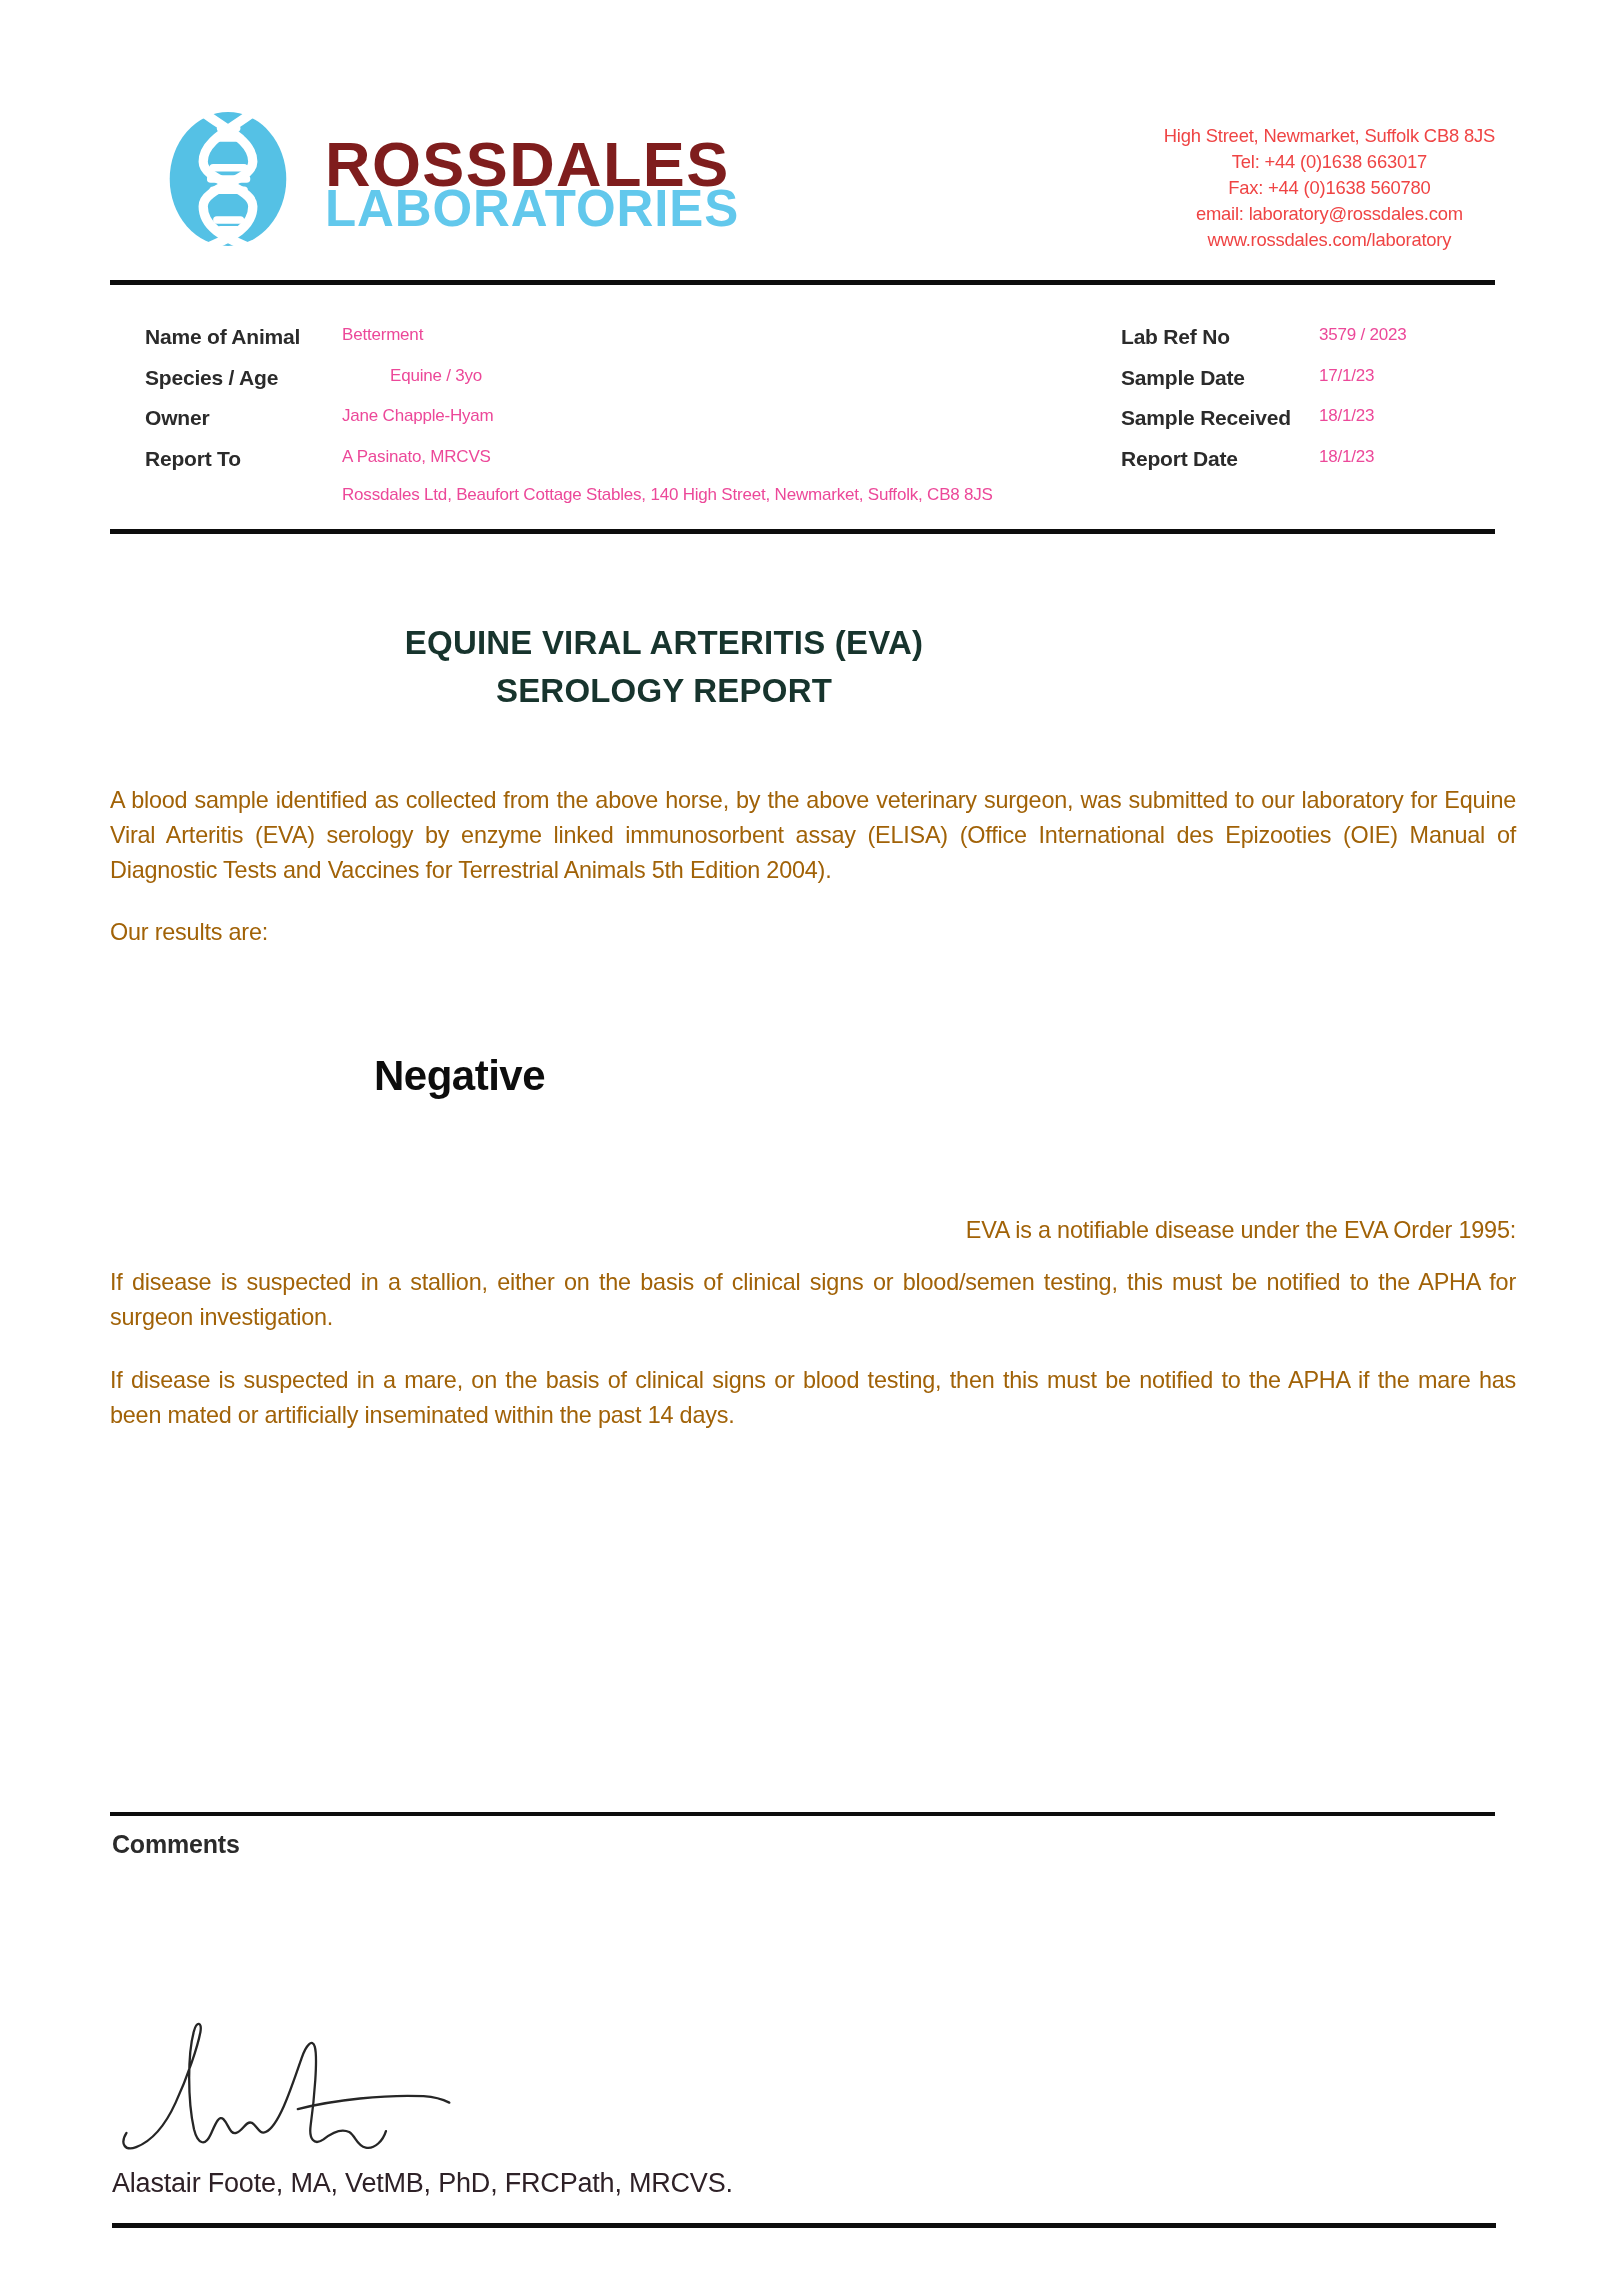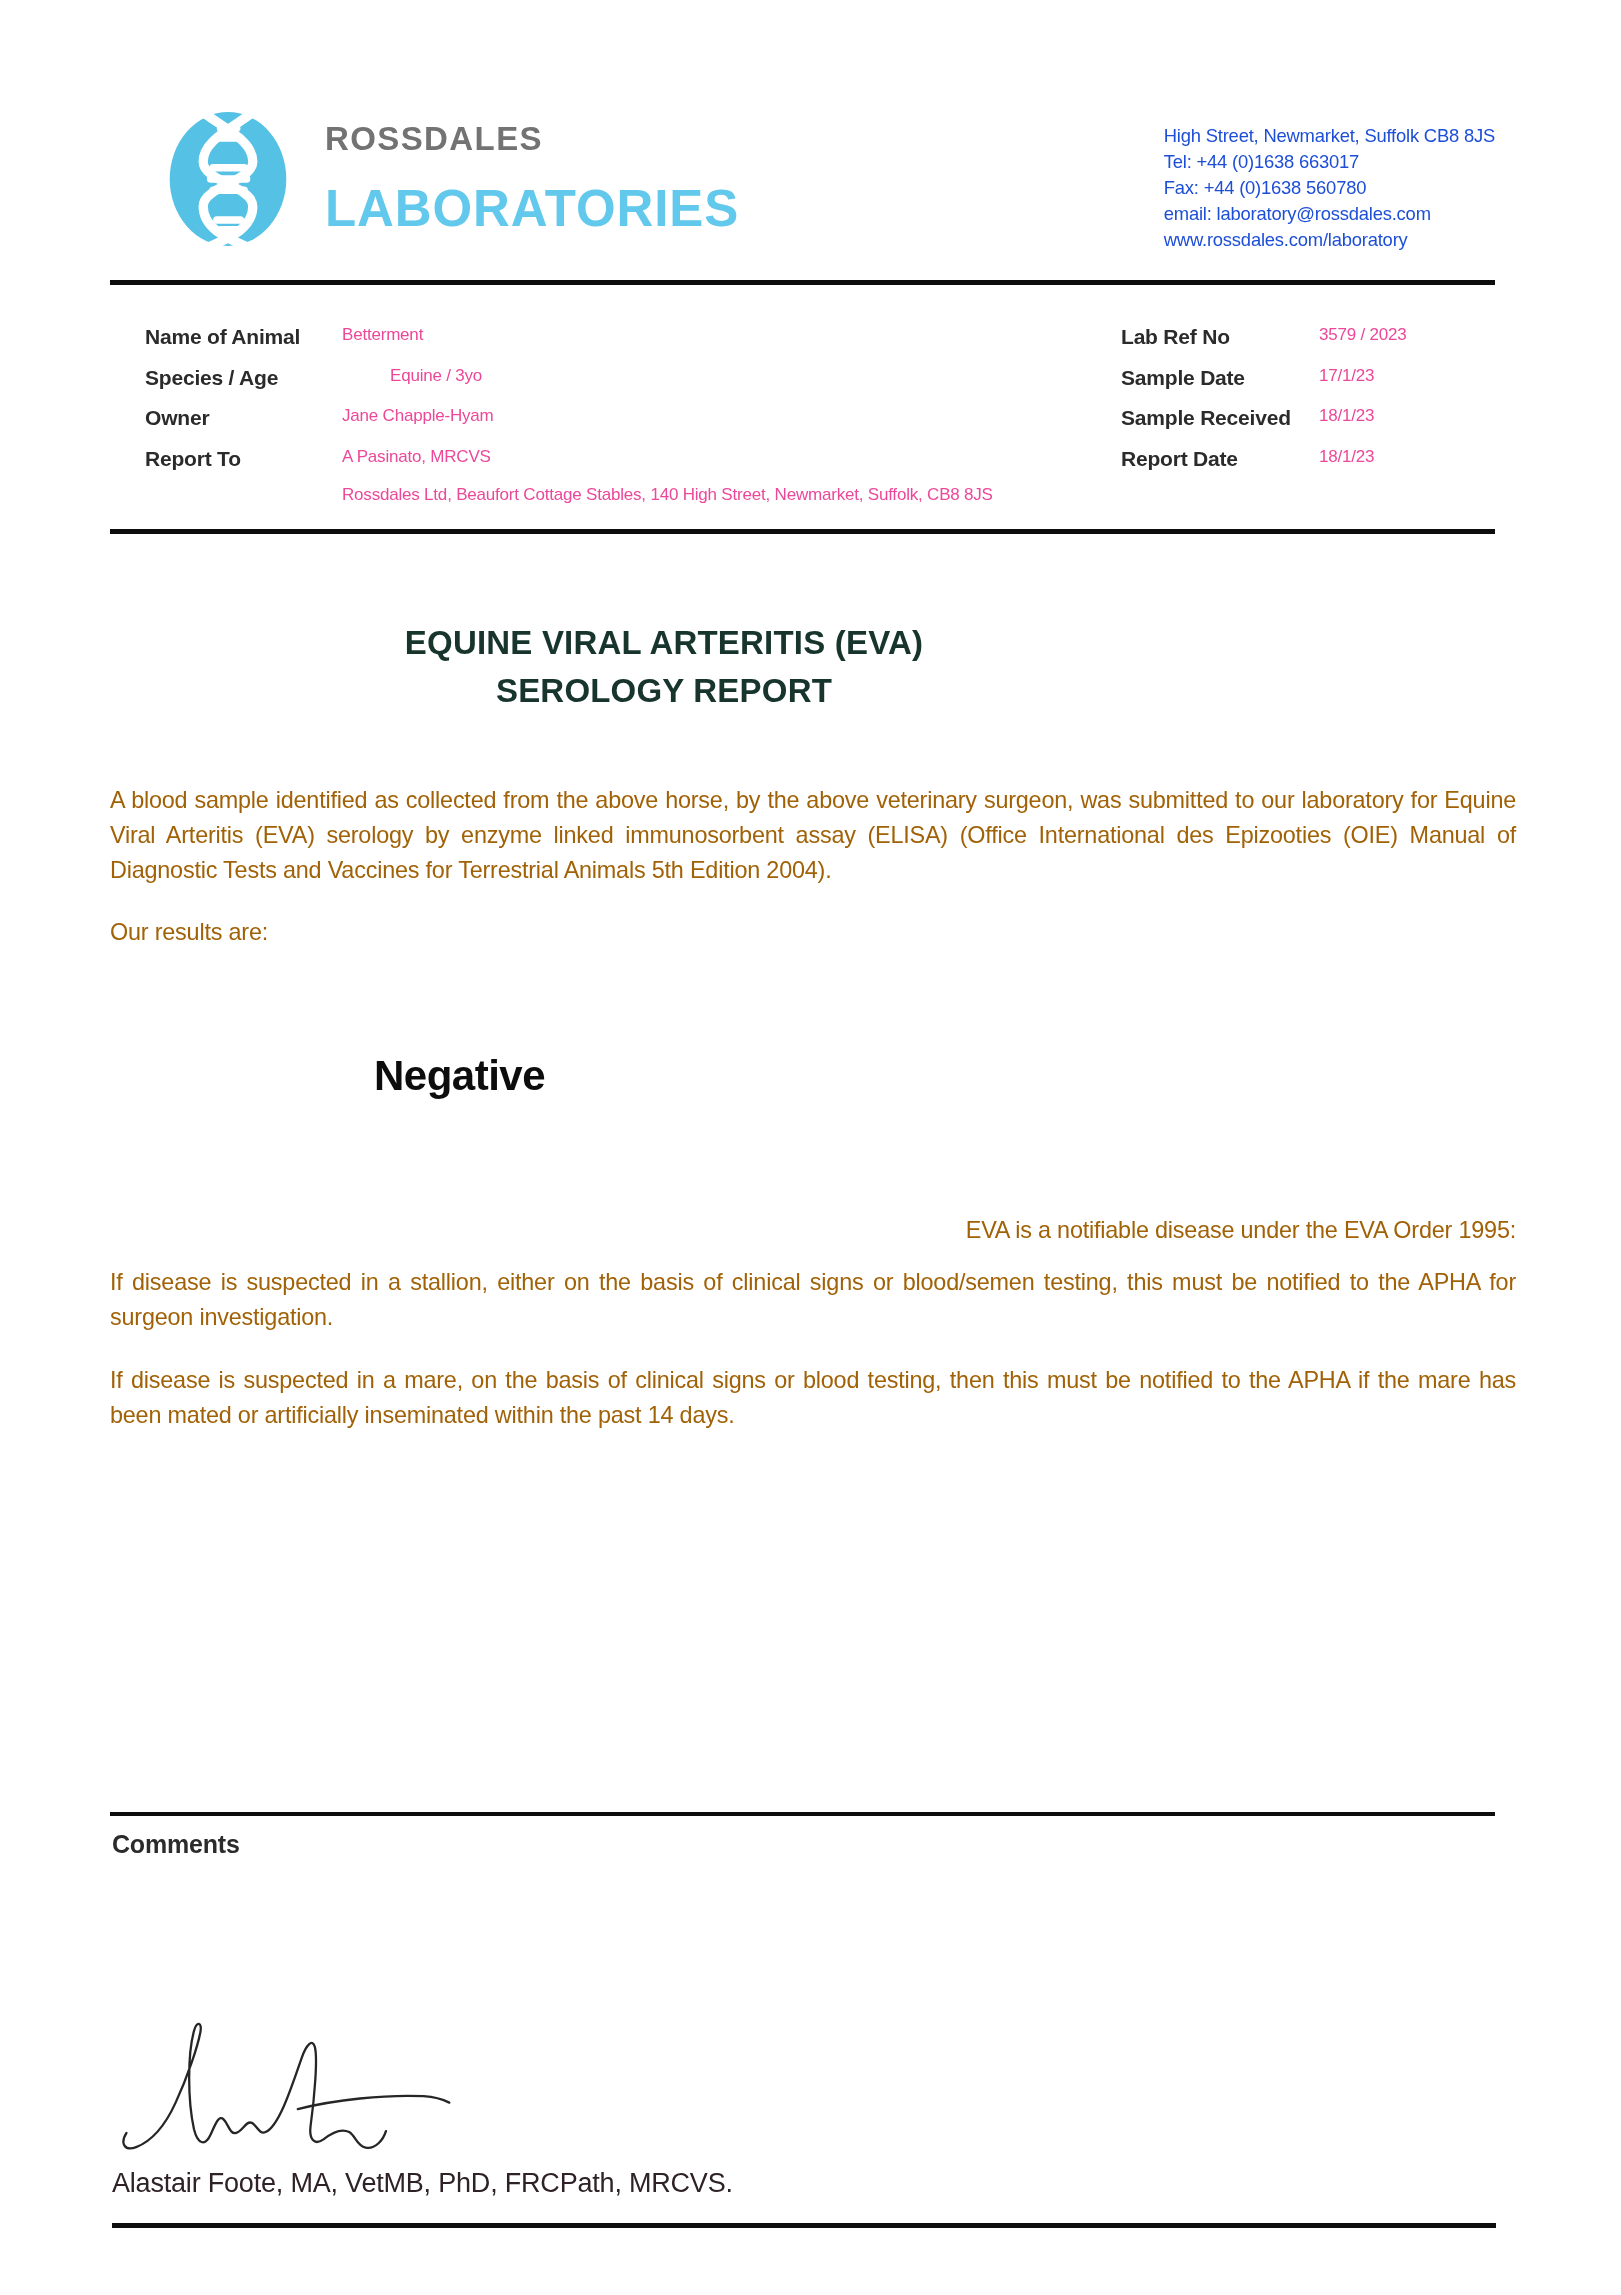--- a/index.html
+++ b/index.html
@@ -2,26 +2,26 @@
 <html style="font-size:7.3px"><head>
 <meta charset="utf-8">
 <style>
   html,body{margin:0;padding:0;background:#e8e8e8;}
   #page{
     position:relative;width:1622px;height:2295px;background:#ffffff;
     font-family:"Liberation Sans","DejaVu Sans",sans-serif;overflow:hidden;
   }
   
   #logo-svg{position:absolute;left:166px;top:109px;width:124px;height:140px;}
-  .brand-line1{position:absolute;left:325px;top:120px;font-size:33px;font-weight:bold;
-    letter-spacing:1.4px;color:#737373;}
+  .brand-line1{position:absolute;left:325px;top:128px;font-size:63px;font-weight:bold;
+    letter-spacing:1.4px;color:#7f1d1d;}
   .brand-line2{position:absolute;left:325px;top:179px;font-size:51px;font-weight:bold;
     letter-spacing:0.9px;color:#62c8ec;}
-  .contact{position:absolute;right:127px;top:123px;text-align:left;font-size:18.4px;
-    line-height:26px;color:#1d4ed8;letter-spacing:-0.2px;}
+  .contact{position:absolute;right:127px;top:123px;text-align:center;font-size:18.4px;
+    line-height:26px;color:#ef4444;letter-spacing:-0.2px;}
   .rule{position:absolute;left:110px;width:1385px;background:#0d0d0d;}
   
   .row-label{position:absolute;font-size:21px;font-weight:bold;color:#2b2b2b;letter-spacing:-0.2px;}
   .row-value{position:absolute;font-size:17px;color:#ec4899;letter-spacing:-0.2px;}
   
   .report-title{position:absolute;left:0;top:619px;width:1328px;text-align:center;
     font-size:33px;line-height:48px;font-weight:bold;color:#17342d;letter-spacing:0.2px;}
   
   .para{position:absolute;left:110px;width:1406px;font-size:23.4px;line-height:35px;
     color:#a16207;letter-spacing:-0.2px;text-align:justify;}

